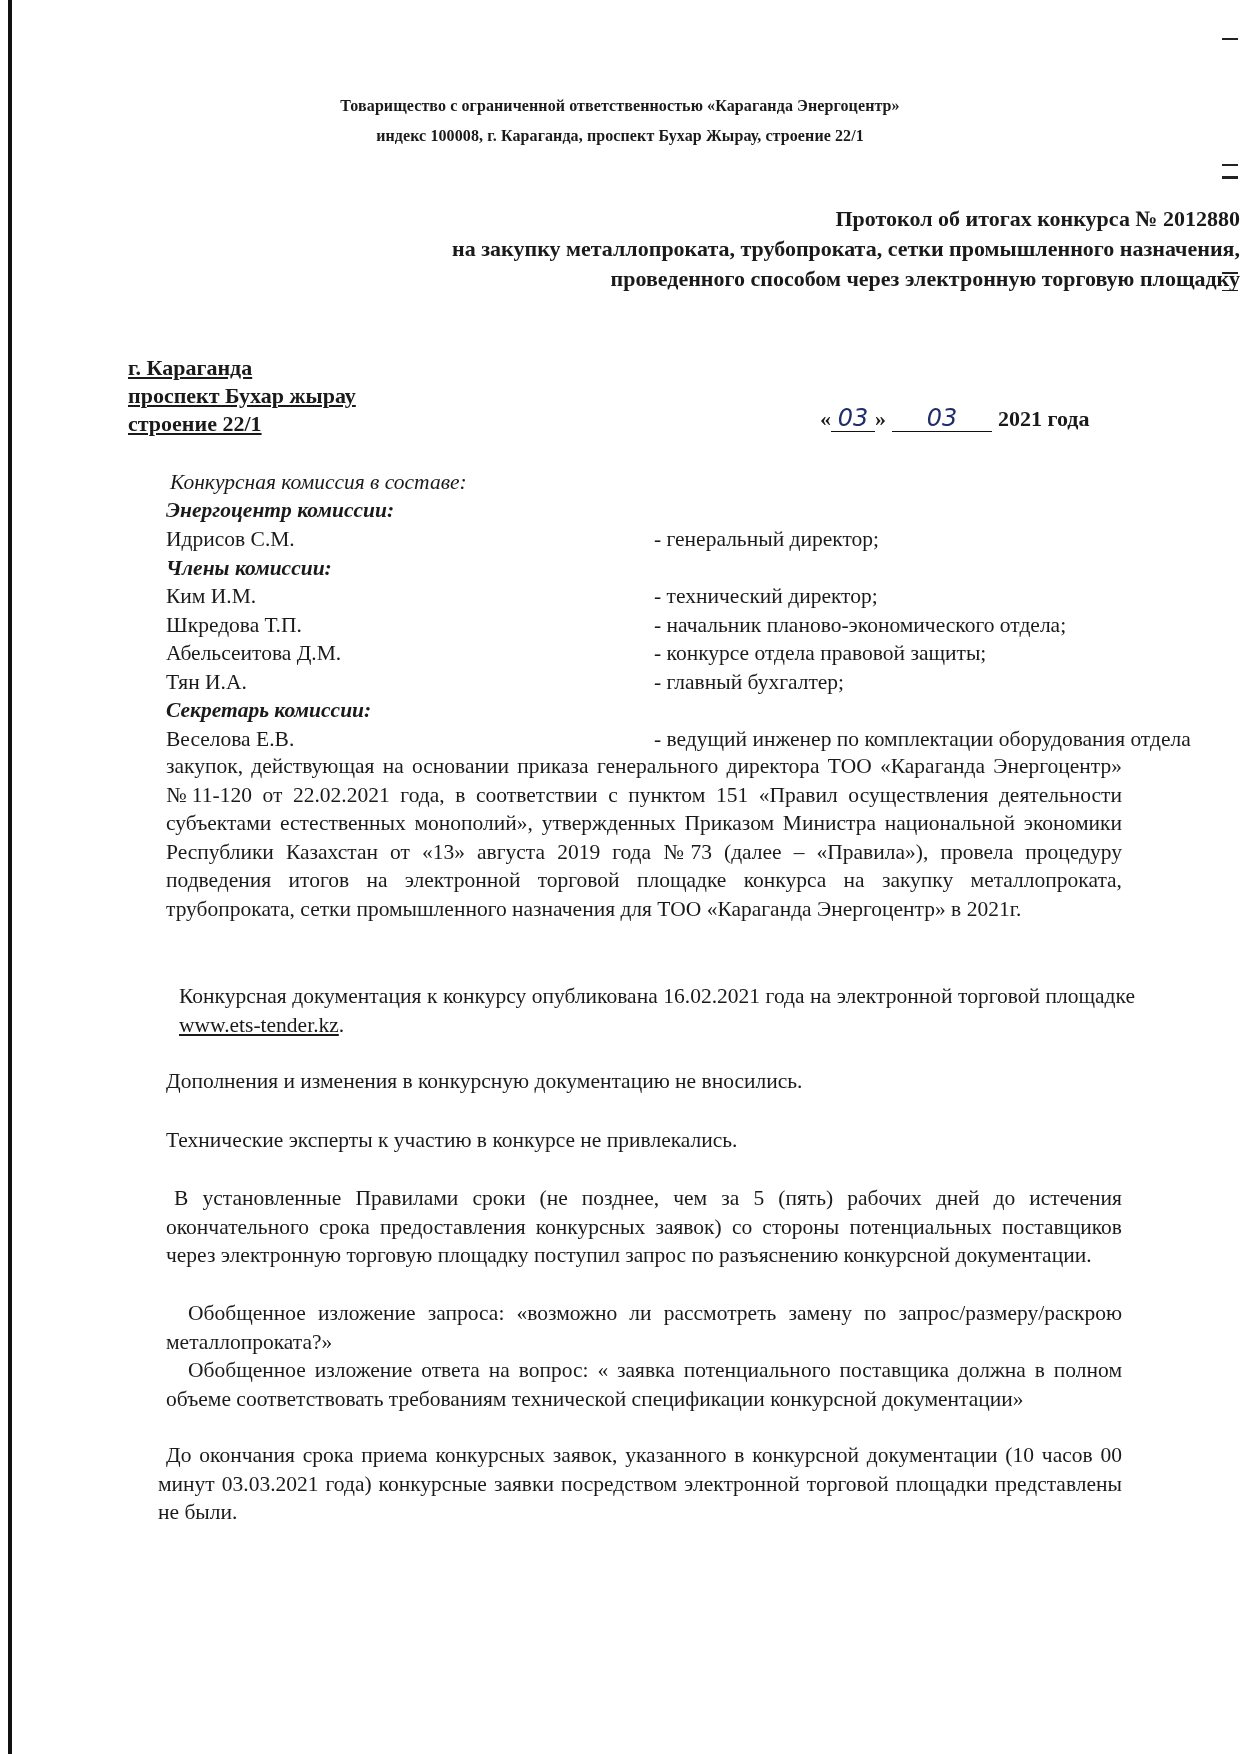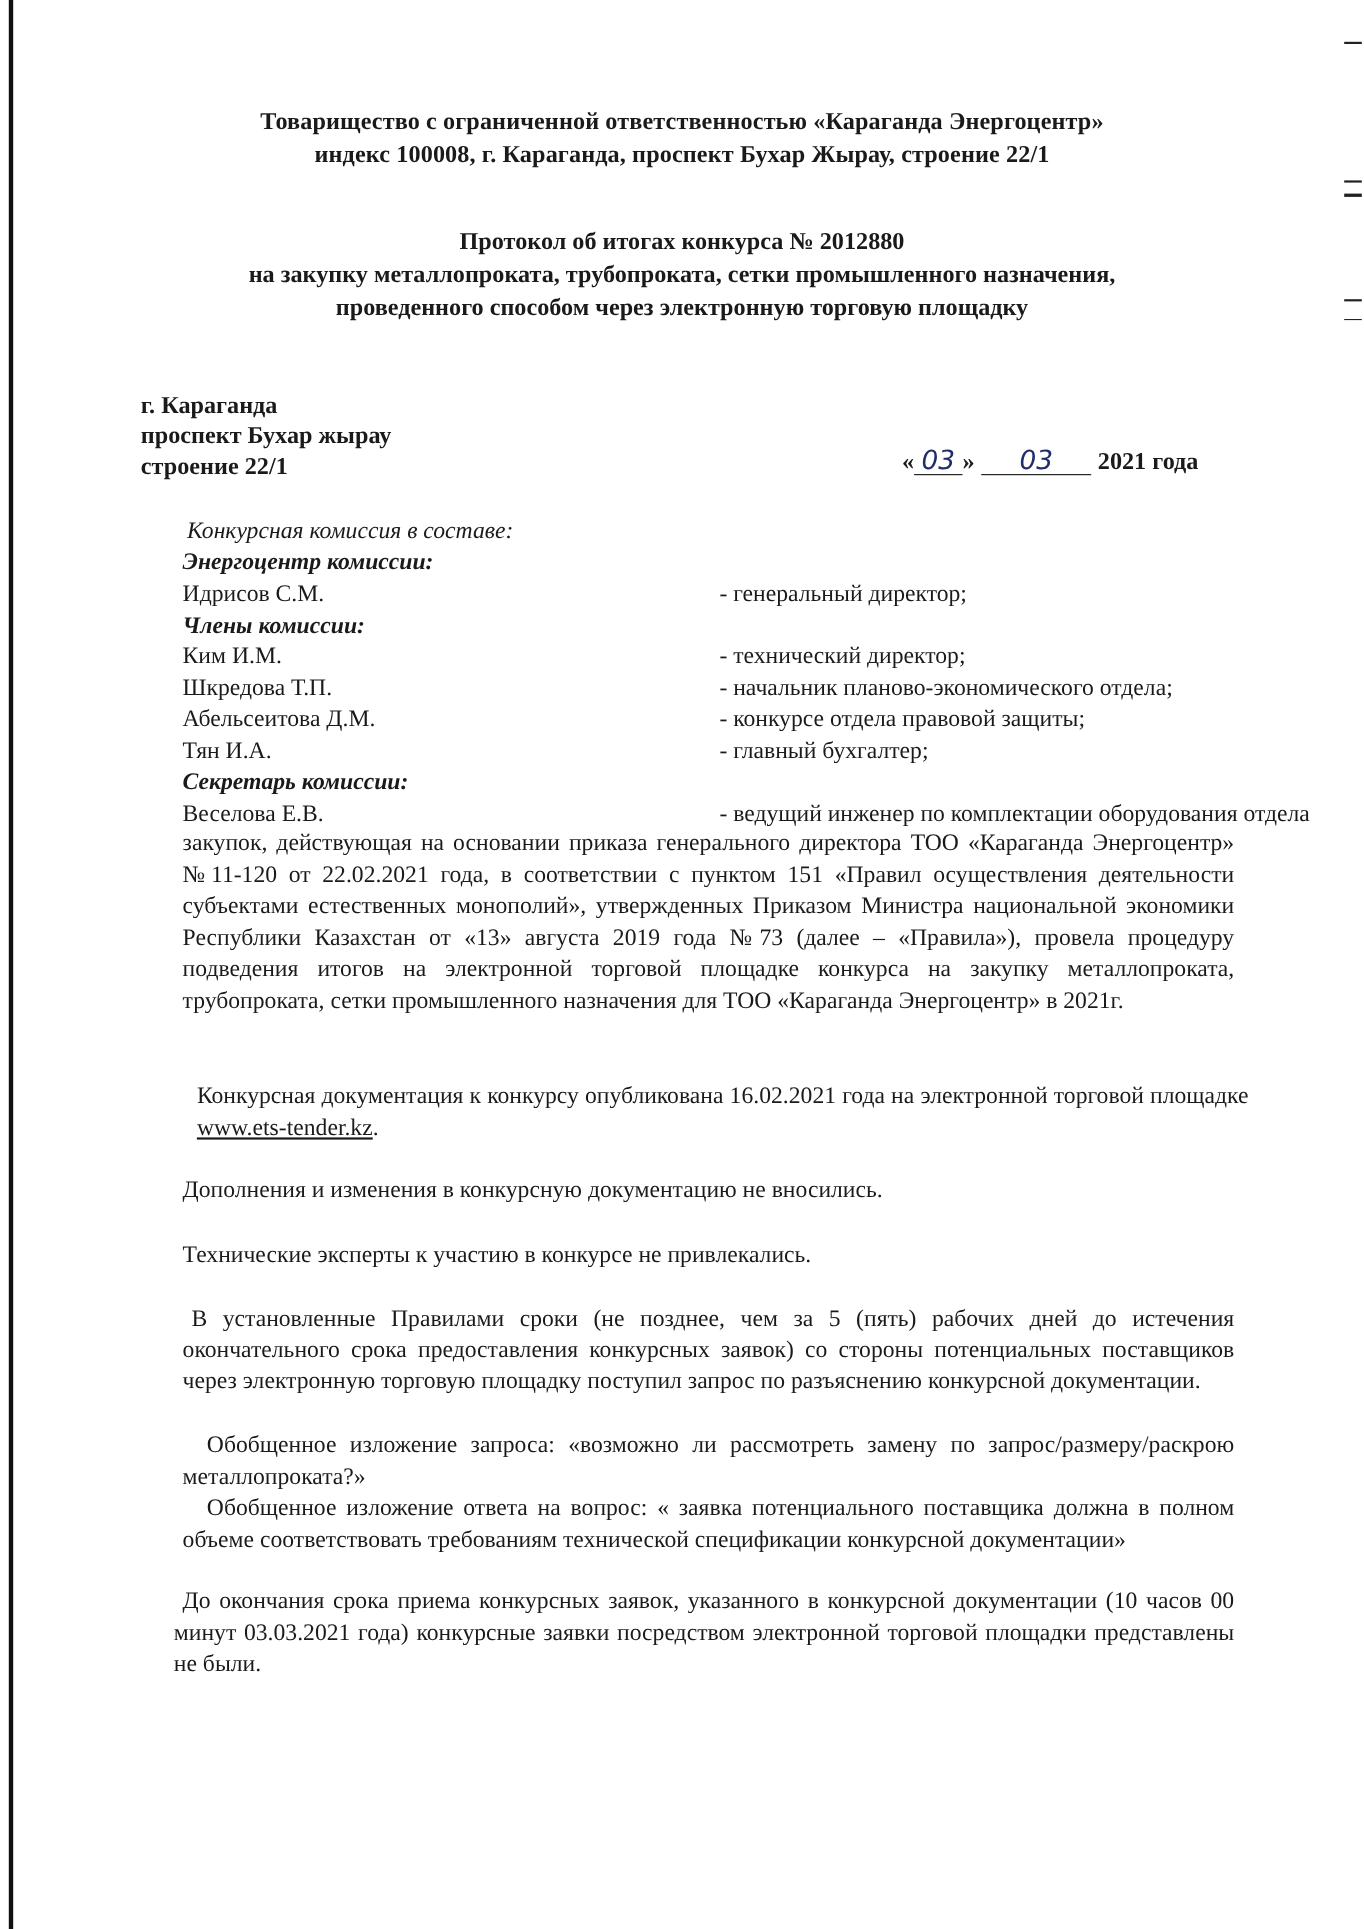--- a/index.html
+++ b/index.html
@@ -5,23 +5,23 @@
   html, body { margin: 0; padding: 0; }
   body {
     width: 1240px; height: 1754px; background: #ffffff; position: relative; overflow: hidden;
     font-family: "Liberation Serif", "DejaVu Serif", serif; color: #1a1a1a;
   }
   .scan-edge-left {
     position: absolute; left: 8px; top: 0; width: 4px; height: 1754px; background: #111;
   }
   .scan-mark { position: absolute; background: #222; height: 2px; }
   .abs { position: absolute; white-space: nowrap; }
-  .hdr { font-weight: bold; font-size: 22px; left: 0; width: 1240px; text-align: center; letter-spacing: 0.1px; }
-  .title { font-weight: bold; font-size: 22px; left: 0; width: 1240px; text-align: center; }
-  .place { font-weight: bold; font-size: 22px; left: 128px; }
+  .hdr { font-weight: bold; font-size: 16px; left: 0; width: 1240px; text-align: center; letter-spacing: 0.1px; }
+  .title { font-weight: bold; font-size: 22px; left: 0; width: 1240px; text-align: right; }
+  .place { font-weight: bold; font-size: 22px; left: 128px; text-decoration: underline; }
   .date-block { font-weight: bold; font-size: 22px; left: 820px; top: 405px; }
   .date-block .hand {
     font-family: "DejaVu Sans", sans-serif; font-style: italic; font-weight: normal; color: #1f2d6b; font-size: 24px;
     display: inline-block; border-bottom: 1.5px solid #111; text-align: center; line-height: 26px;
   }
   .date-block .day { width: 44px; }
   .date-block .month { width: 100px; margin-left: 6px; margin-right: 6px; }
   .line { font-size: 21.5px; left: 166px; }
   .ital { font-style: italic; font-weight: bold; }
   .role { position: absolute; left: 488px; }

